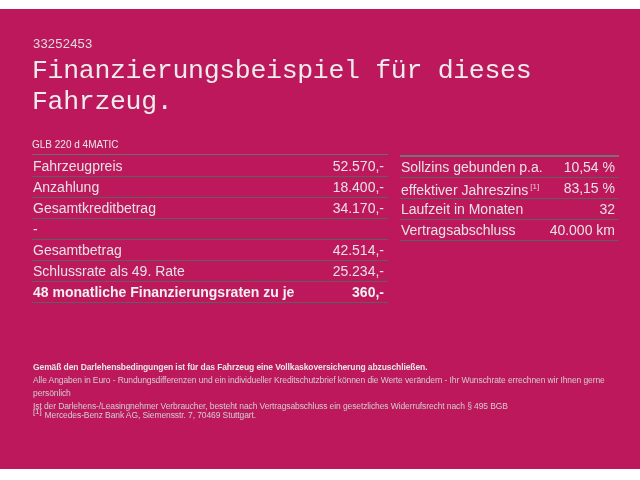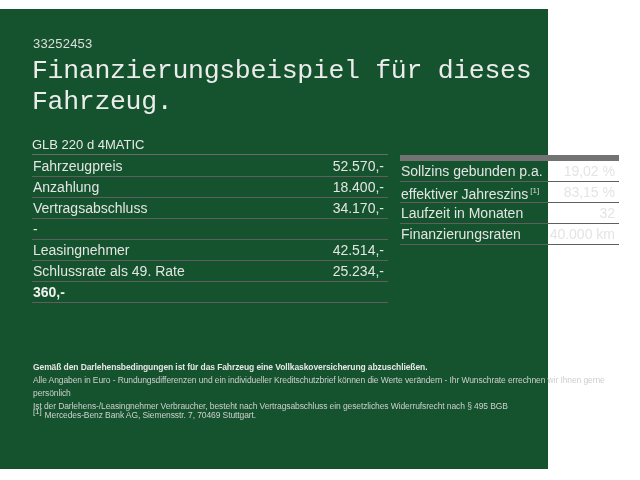--- a/index.html
+++ b/index.html
@@ -1,33 +1,33 @@
 <!DOCTYPE html>
 <html><head>
 <meta charset="utf-8">
 <style>
   * { margin:0; padding:0; box-sizing:border-box; }
   html,body { width:640px; height:480px; background:#ffffff; overflow:hidden;
               font-family:"Liberation Sans", sans-serif; }
   .stage { position:relative; width:640px; height:480px; background:#ffffff; }
-  .panel { position:absolute; left:0; top:9px; width:548px; height:460px; background:#14532d; }
+  .panel { position:absolute; left:0; top:9px; width:640px; height:460px; background:#be185d; }
 
   .ref-number { position:absolute; left:33px; top:27px; font-size:13px; color:#dedede; letter-spacing:0.2px; }
 
   .page-title { position:absolute; left:32px; top:47px; width:560px;
                 font-size:26.5px; line-height:31px; font-weight:400;
                 letter-spacing:-0.3px; color:#ececec;font-family:Liberation Mono, monospace; }
 
   .vehicle-name { position:absolute; left:32px; top:125px; width:356px; height:21px;
-                  font-size:13px; line-height:21px; color:#e8e8e8;
+                  font-size:10px; line-height:21px; color:#e8e8e8;
                   border-bottom:1px solid #6b6b6b; }
 
   .fin-table { position:absolute; font-size:14px; color:#e4e4e4; }
   .fin-table.left  { left:32px; top:147px; width:356px; }
-  .fin-table.right { left:400px; top:146px; width:219px; border-top:6px solid #737373; }
+  .fin-table.right { left:400px; top:146px; width:219px; border-top:2px solid #737373; }
 
   .fin-row { display:flex; justify-content:space-between; align-items:center;
              height:21px; line-height:21px; border-bottom:1px solid #5f5f5f;
              padding:0 4px 0 1px; }
   .fin-row .lbl { white-space:nowrap; }
   .fin-row .val { white-space:nowrap; }
   .fin-row.bold { font-weight:700; color:#f0f0f0; }
   .sup-mark { font-size:8px; vertical-align:super; margin-left:2px; color:#d9d9d9; }
 
   .footnotes { position:absolute; left:33px; top:352px; width:590px;
@@ -52,54 +52,55 @@
     <div class="fin-table left">
       <div class="fin-row">
         <span class="lbl">Fahrzeugpreis</span>
         <span class="val">52.570,-</span>
       </div>
       <div class="fin-row">
         <span class="lbl">Anzahlung</span>
         <span class="val">18.400,-</span>
       </div>
       <div class="fin-row">
-        <span class="lbl">Vertragsabschluss</span>
+        <span class="lbl">Gesamtkreditbetrag</span>
         <span class="val">34.170,-</span>
       </div>
       <div class="fin-row">
         <span class="val">-</span>
       </div>
       <div class="fin-row">
-        <span class="lbl">Leasingnehmer</span>
+        <span class="lbl">Gesamtbetrag</span>
         <span class="val">42.514,-</span>
       </div>
       <div class="fin-row">
         <span class="lbl">Schlussrate als 49. Rate</span>
         <span class="val">25.234,-</span>
       </div>
       <div class="fin-row bold">
+        <span class="lbl">48 monatliche Finanzierungsraten zu je</span>
         <span class="val">360,-</span>
       </div>
     </div>
 
     <div class="fin-table right">
       <div class="fin-row">
         <span class="lbl">Sollzins gebunden p.a.</span>
-        <span class="val">19,02 %</span>
+        <span class="val">10,54 %</span>
       </div>
       <div class="fin-row">
         <span class="lbl"><span>effektiver Jahreszins</span><span class="sup-mark">[1]</span></span>
         <span class="val">83,15 %</span>
       </div>
       <div class="fin-row">
         <span class="lbl">Laufzeit in Monaten</span>
         <span class="val">32</span>
       </div>
       <div class="fin-row">
-        <span class="lbl">Finanzierungsraten</span>
+        <span class="lbl">Vertragsabschluss</span>
         <span class="val">40.000 km</span>
       </div>
     </div>
 
     <div class="footnotes">
       <div class="fn-bold">Gemäß den Darlehensbedingungen ist für das Fahrzeug eine Vollkaskoversicherung abzuschließen.</div>
       <div>Alle Angaben in Euro - Rundungsdifferenzen und ein individueller Kreditschutzbrief können die Werte verändern - Ihr Wunschrate errechnen wir Ihnen gerne persönlich</div>
       <div>Ist der Darlehens-/Leasingnehmer Verbraucher, besteht nach Vertragsabschluss ein gesetzliches Widerrufsrecht nach § 495 BGB</div>
     </div>
 

